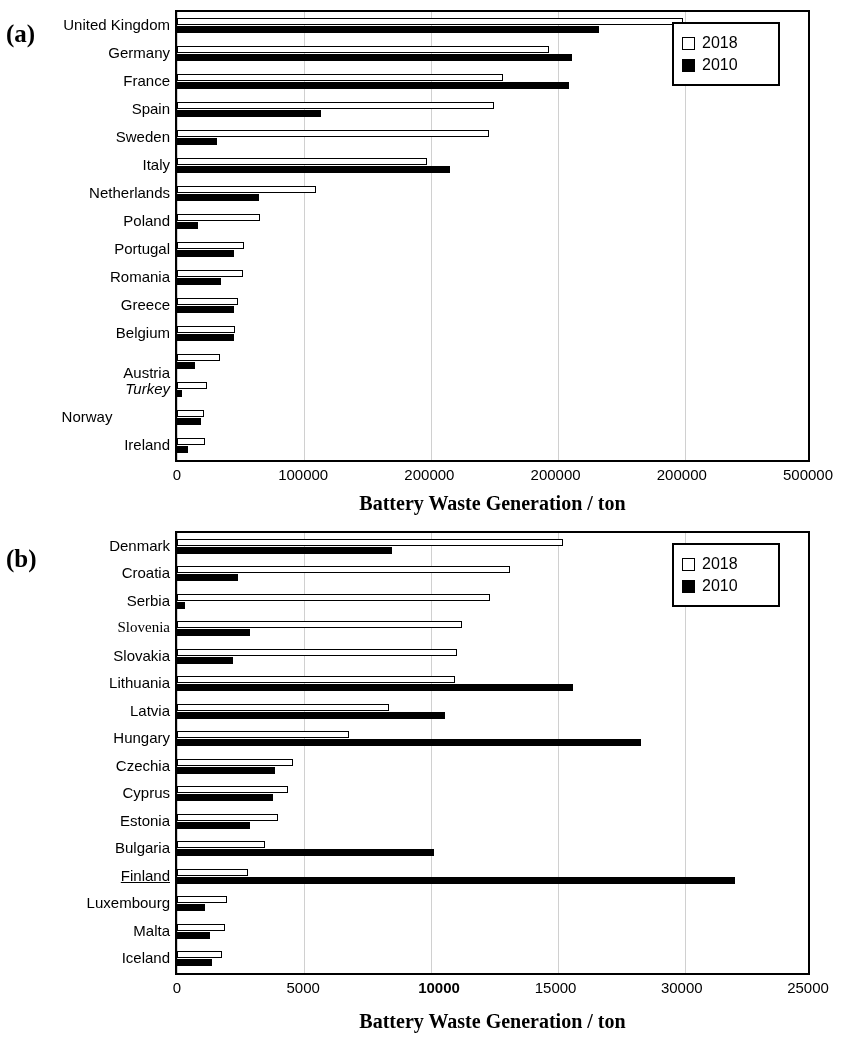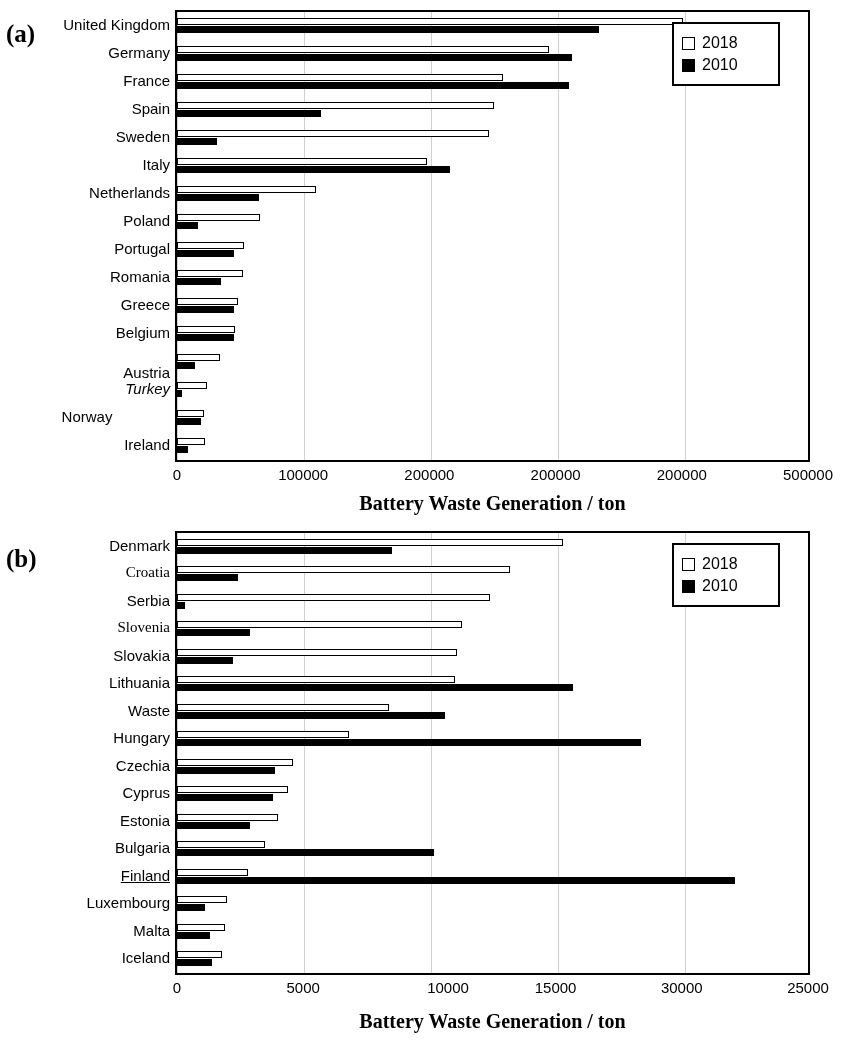--- a/index.html
+++ b/index.html
@@ -277,41 +277,41 @@
           </div>
           <div class="row" style="top: 412.5px; height: 27.5px;">
             <div class="bar b2018" title="Iceland 2018: 1800" style="width: 45.432px; top: 5.75px;"></div>
             <div class="bar b2010" title="Iceland 2010: 1400" style="width: 35.336px; top: 13.75px;"></div>
           </div>
         </div>
     </div>
 
     <div class="cat-labels" id="cats-b" style="left:0px;top:531px;width:170px;height:444px;">
         <div class="cat-label" style="top: 5.75px; width: 166px;">Denmark</div>
-        <div class="cat-label" style="top: 33.25px; width: 166px; font-family: Liberation Serif, serif;">Croatia</div>
+        <div class="cat-label" style="top: 33.25px; width: 166px;">Croatia</div>
         <div class="cat-label" style="top: 60.75px; width: 166px;">Serbia</div>
         <div class="cat-label" style="top: 88.25px; width: 166px; font-family: Liberation Serif, serif;">Slovenia</div>
         <div class="cat-label" style="top: 115.75px; width: 166px;">Slovakia</div>
         <div class="cat-label" style="top: 143.25px; width: 166px;">Lithuania</div>
-        <div class="cat-label" style="top: 170.75px; width: 166px;">Waste</div>
+        <div class="cat-label" style="top: 170.75px; width: 166px;">Latvia</div>
         <div class="cat-label" style="top: 198.25px; width: 166px;">Hungary</div>
         <div class="cat-label" style="top: 225.75px; width: 166px;">Czechia</div>
         <div class="cat-label" style="top: 253.25px; width: 166px;">Cyprus</div>
         <div class="cat-label" style="top: 280.75px; width: 166px;">Estonia</div>
         <div class="cat-label" style="top: 308.25px; width: 166px;">Bulgaria</div>
         <div class="cat-label" style="top: 335.75px; width: 166px; text-decoration: underline;">Finland</div>
         <div class="cat-label" style="top: 363.25px; width: 166px;">Luxembourg</div>
         <div class="cat-label" style="top: 390.75px; width: 166px;">Malta</div>
         <div class="cat-label" style="top: 418.25px; width: 166px;">Iceland</div>
       </div>
 
     <div id="ticks-b">
         <div class="tick-label" style="left: 127px; width: 100px; top: 979px;">0</div>
         <div class="tick-label" style="left: 253.2px; width: 100px; top: 979px;">5000</div>
-        <div class="tick-label" style="left: 398px; width: 100px; top: 979px;">10000</div>
+        <div class="tick-label" style="left: 389px; width: 100px; top: 979px; font-weight: bold;">10000</div>
         <div class="tick-label" style="left: 505.6px; width: 100px; top: 979px;">15000</div>
         <div class="tick-label" style="left: 631.8px; width: 100px; top: 979px;">30000</div>
         <div class="tick-label" style="left: 758px; width: 100px; top: 979px;">25000</div>
       </div>
 
     <div class="axis-title" style="left:175px;top:1010px;width:635px;">Battery Waste Generation / ton</div>
 
     <div class="legend" style="left:672px;top:543px;width:108px;">
       <div class="legend-item">
         <span class="swatch white"></span>

